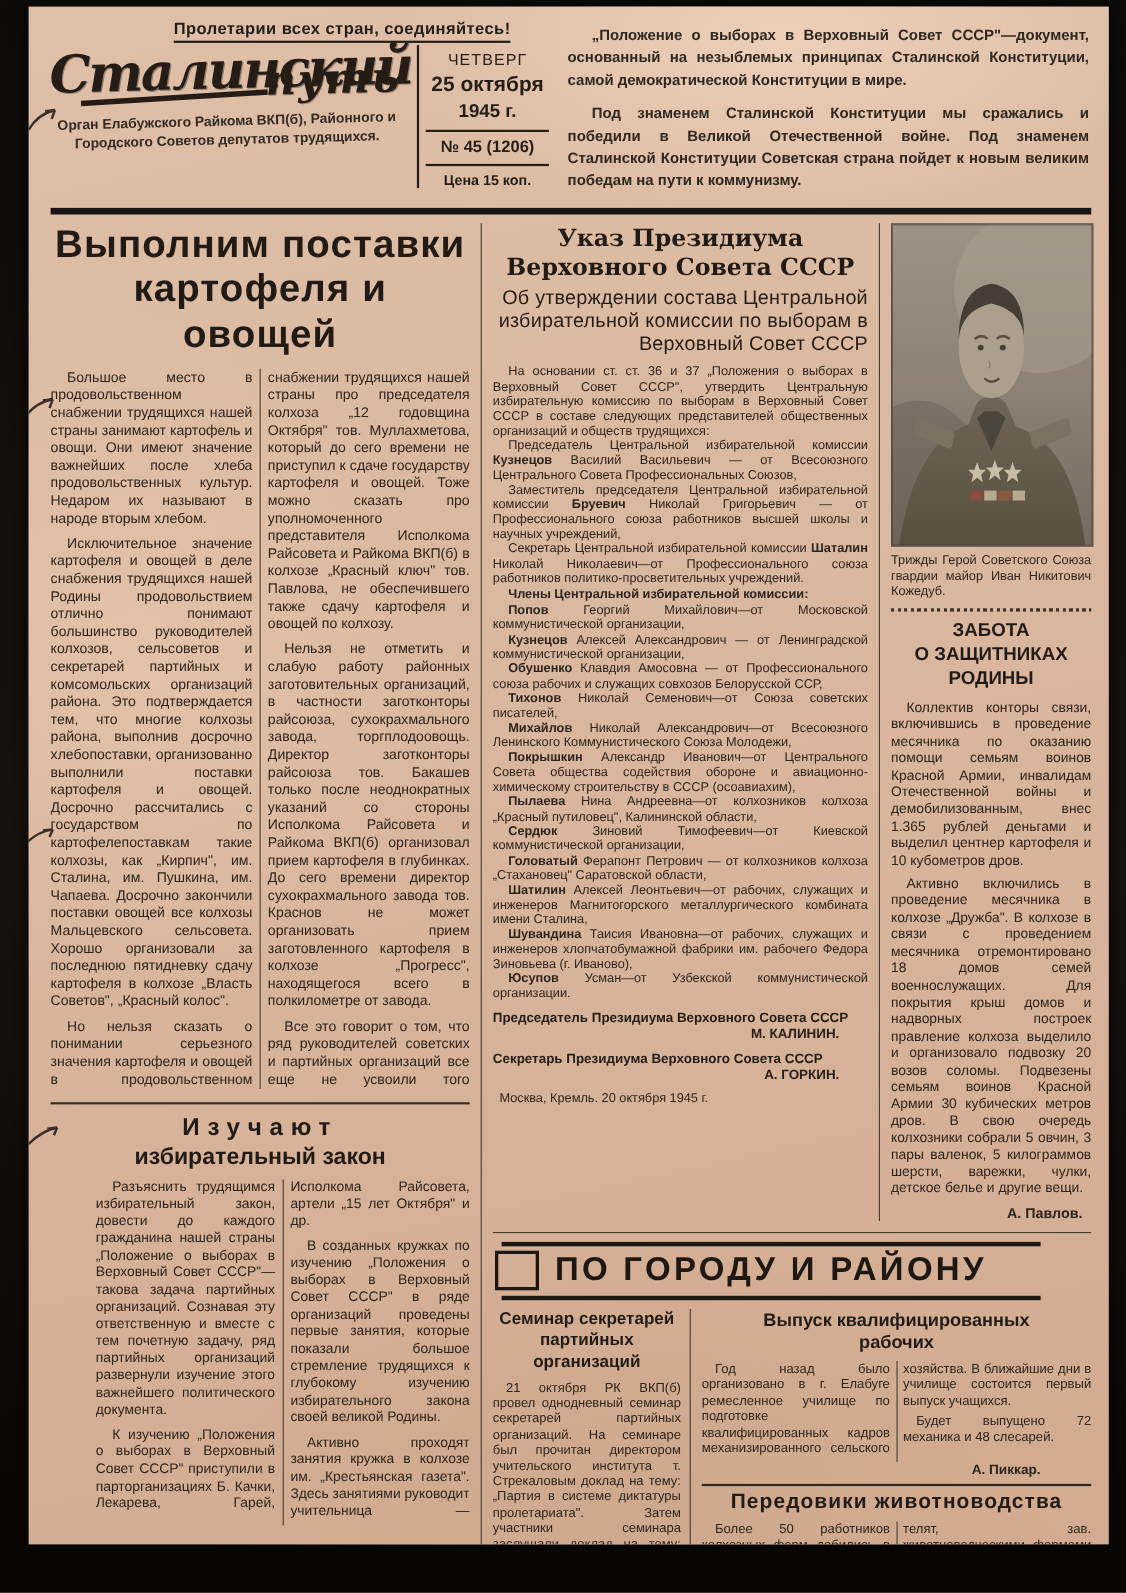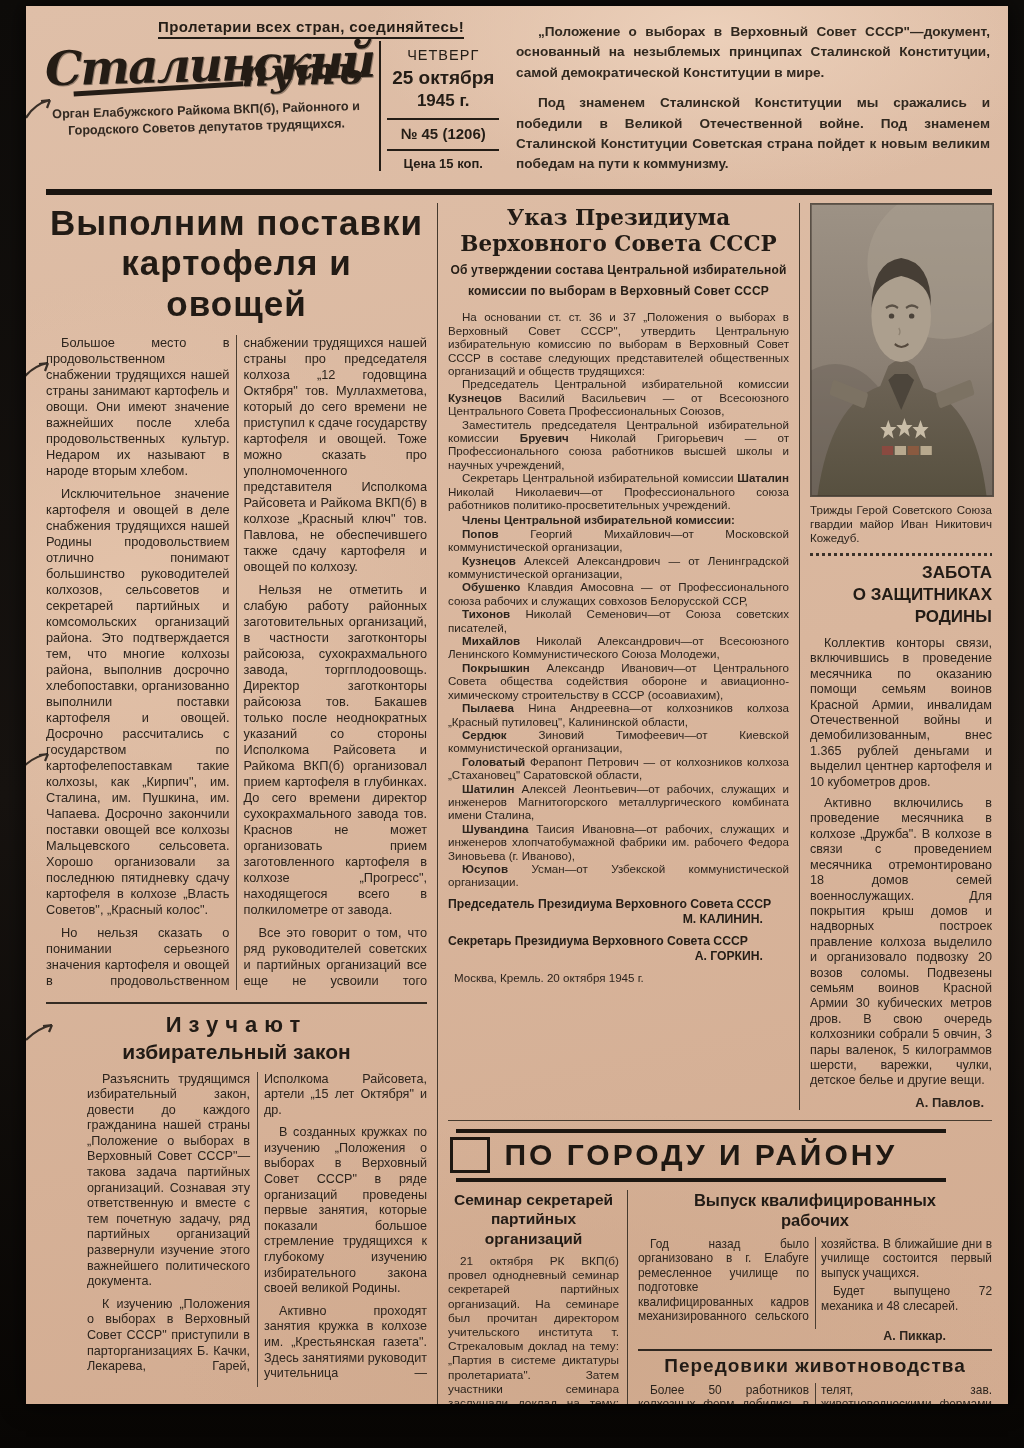--- a/index.html
+++ b/index.html
@@ -72,36 +72,36 @@
   .potato-body{height:655px;column-count:2;column-gap:14px;column-rule:1px solid #4a3e32;column-fill:auto;font-size:12.8px;line-height:16px;overflow:hidden;}
   
   .study{margin-top:12px;border-top:2px solid #352c23;padding-top:8px;}
   .study h2{margin:0 0 8px;text-align:center;color:#221b15;}
   .study h2 .l1{display:block;font-size:22px;letter-spacing:7px;font-weight:bold;}
   .study h2 .l2{display:block;font-size:21px;font-weight:bold;margin-top:2px;}
   .study-body{height:315px;column-count:2;column-gap:14px;column-rule:1px solid #4a3e32;column-fill:auto;font-size:12.6px;line-height:15.6px;overflow:hidden;margin-left:41px;}
   
   .decree h2{margin:2px 0 4px;text-align:center;font-family:"DejaVu Serif",serif;font-size:21.5px;line-height:1.2;color:#221b15;}
   .decree .subtitle{
-    text-align:center;font-weight:bold;font-size:12px;line-height:21px;
+    text-align:right;font-weight:normal;font-size:18px;line-height:21px;
     margin:4px 0 8px;color:#241d16;letter-spacing:.2px;
   }
   .decree-body{font-size:11.6px;line-height:13.4px;text-align:justify;}
   .decree-body p{margin:0;text-indent:14px;}
   .decree-body .b{font-weight:bold;}
   .members-heading{font-weight:bold;margin-top:2px !important;}
   .sig{font-weight:bold;font-size:12.2px;margin-top:8px;color:#241d16;}
   .sig .role{display:block;}
   .sig .name{display:block;text-align:right;padding-right:26px;margin-top:1px;}
   .dateline{font-size:11.6px;margin-top:8px;padding-left:6px;}
   
   .photo{width:100%;height:292px;display:block;border:1px solid rgba(40,32,25,.5);background:#8a8073;}
   .photo-caption{font-size:11.6px;line-height:14px;margin-top:6px;text-align:justify;}
   .dots{margin:8px 0 6px;height:3px;background:repeating-linear-gradient(90deg,#3a3129 0 3px,transparent 3px 6px);}
-  .care h3{margin:2px 0 8px;text-align:right;font-size:17px;line-height:1.3;color:#221b15;}
+  .care h3{margin:2px 0 8px;text-align:center;font-size:17px;line-height:1.3;color:#221b15;}
   .care h3 span{display:block;}
   .care-body{font-size:12.6px;line-height:15.4px;text-align:justify;}
   .care-body p{margin:0 0 6px;text-indent:14px;}
   .care .sig2{text-align:right;font-weight:bold;font-size:13px;padding-right:8px;margin-top:2px;}
   
   .city{margin-top:10px;border-top:1px solid #453a2e;padding-top:8px;}
   .banner{
     width:90%;border-top:4px solid #1d1711;border-bottom:4px solid #1d1711;
     text-align:center;font-weight:bold;font-size:30px;letter-spacing:3px;
     padding:5px 0 6px;position:relative;margin:0 0 8px 8px;color:#1f1812;

